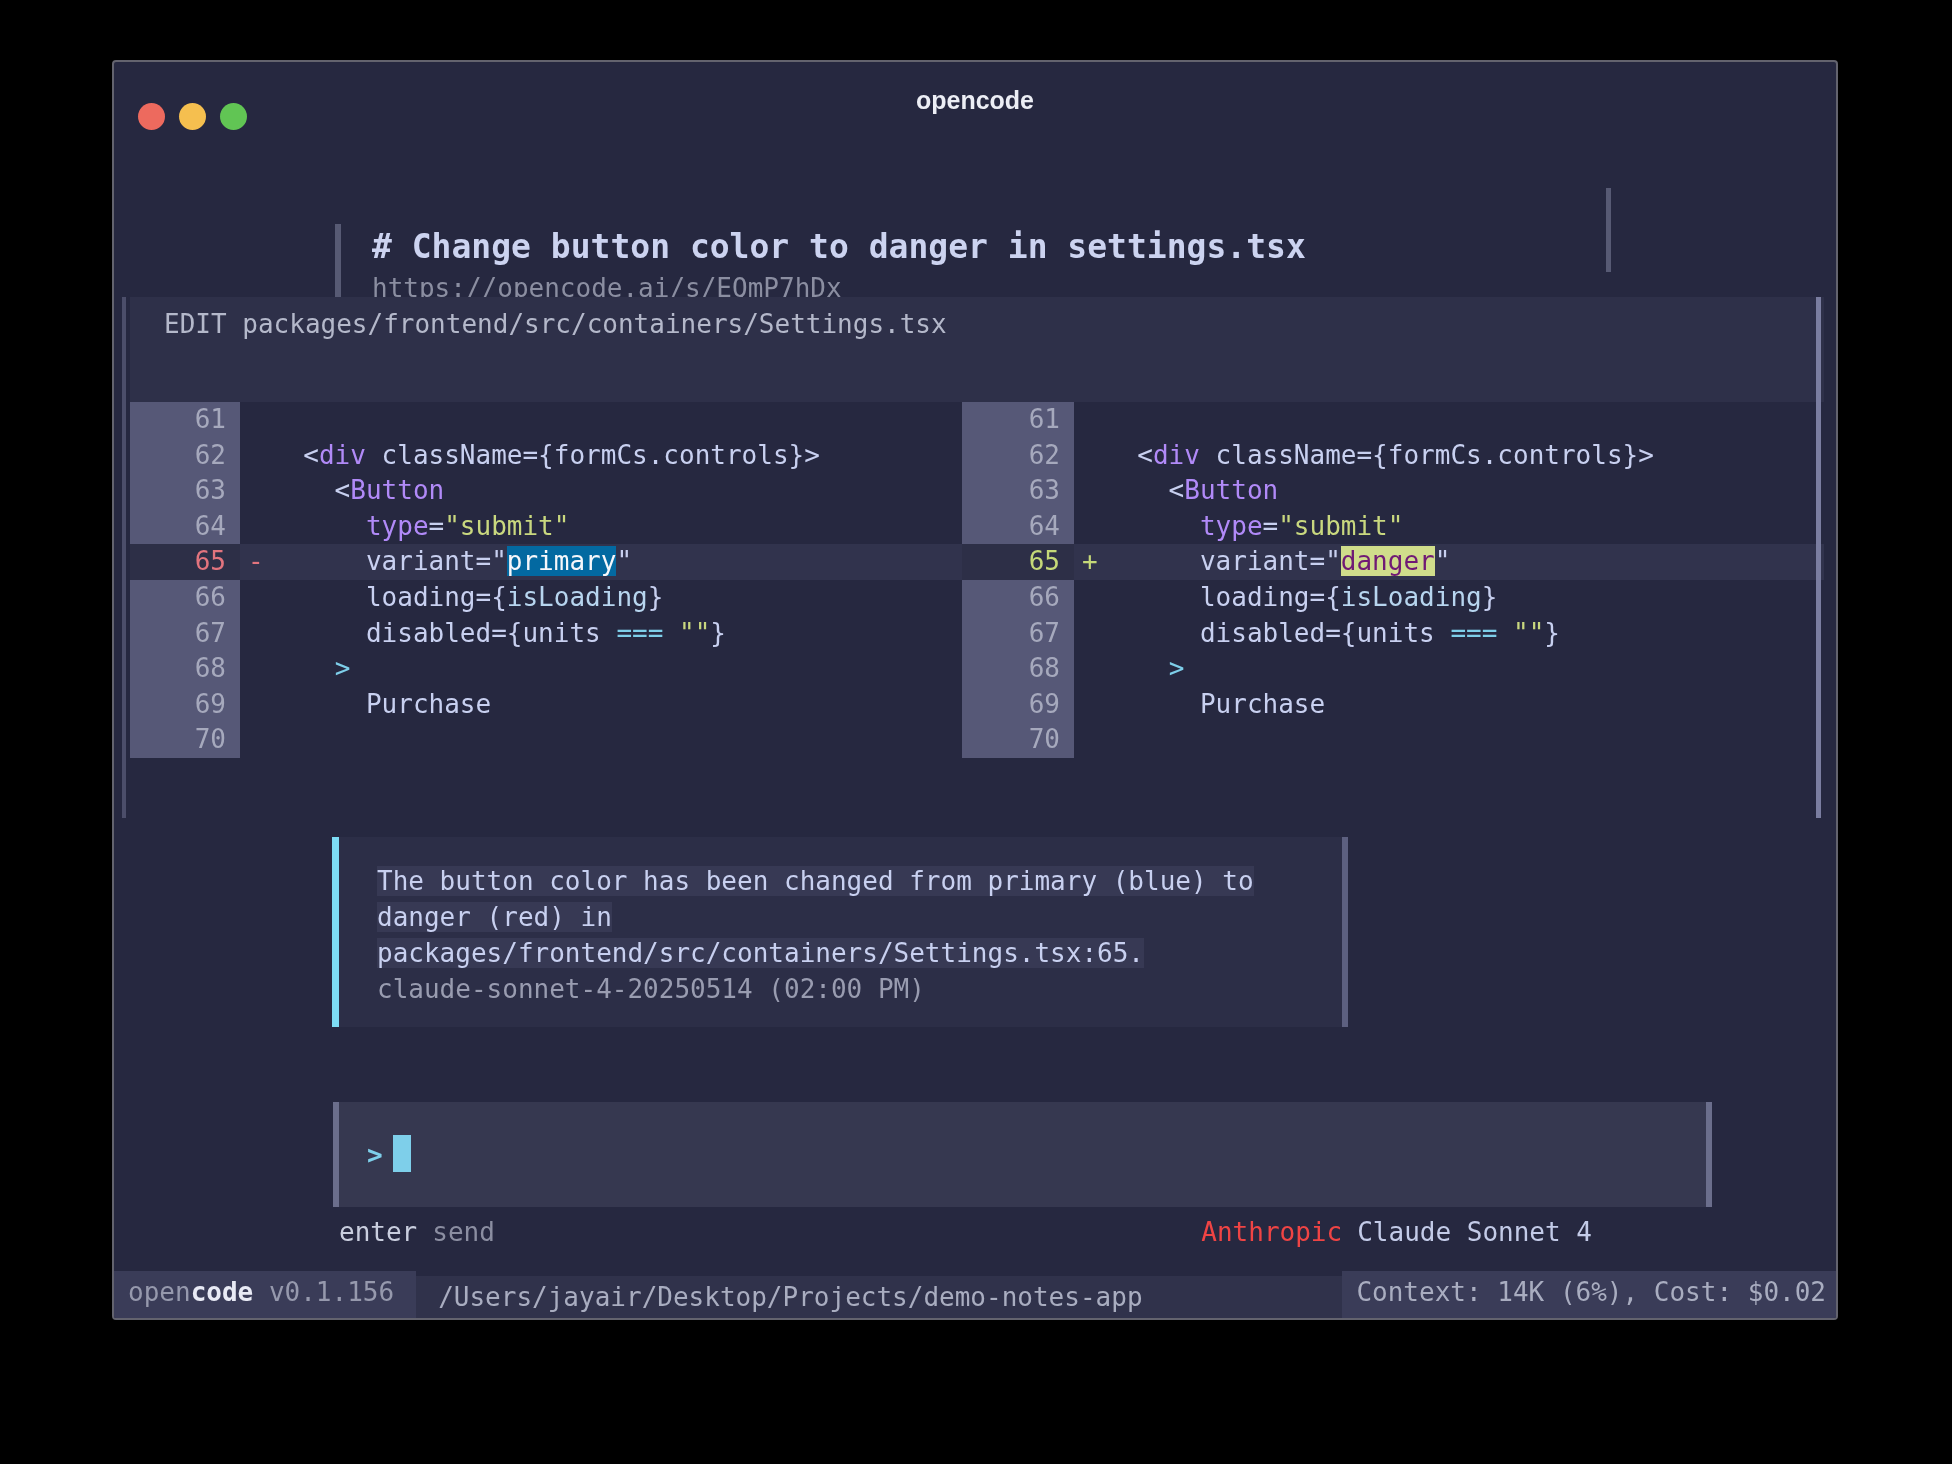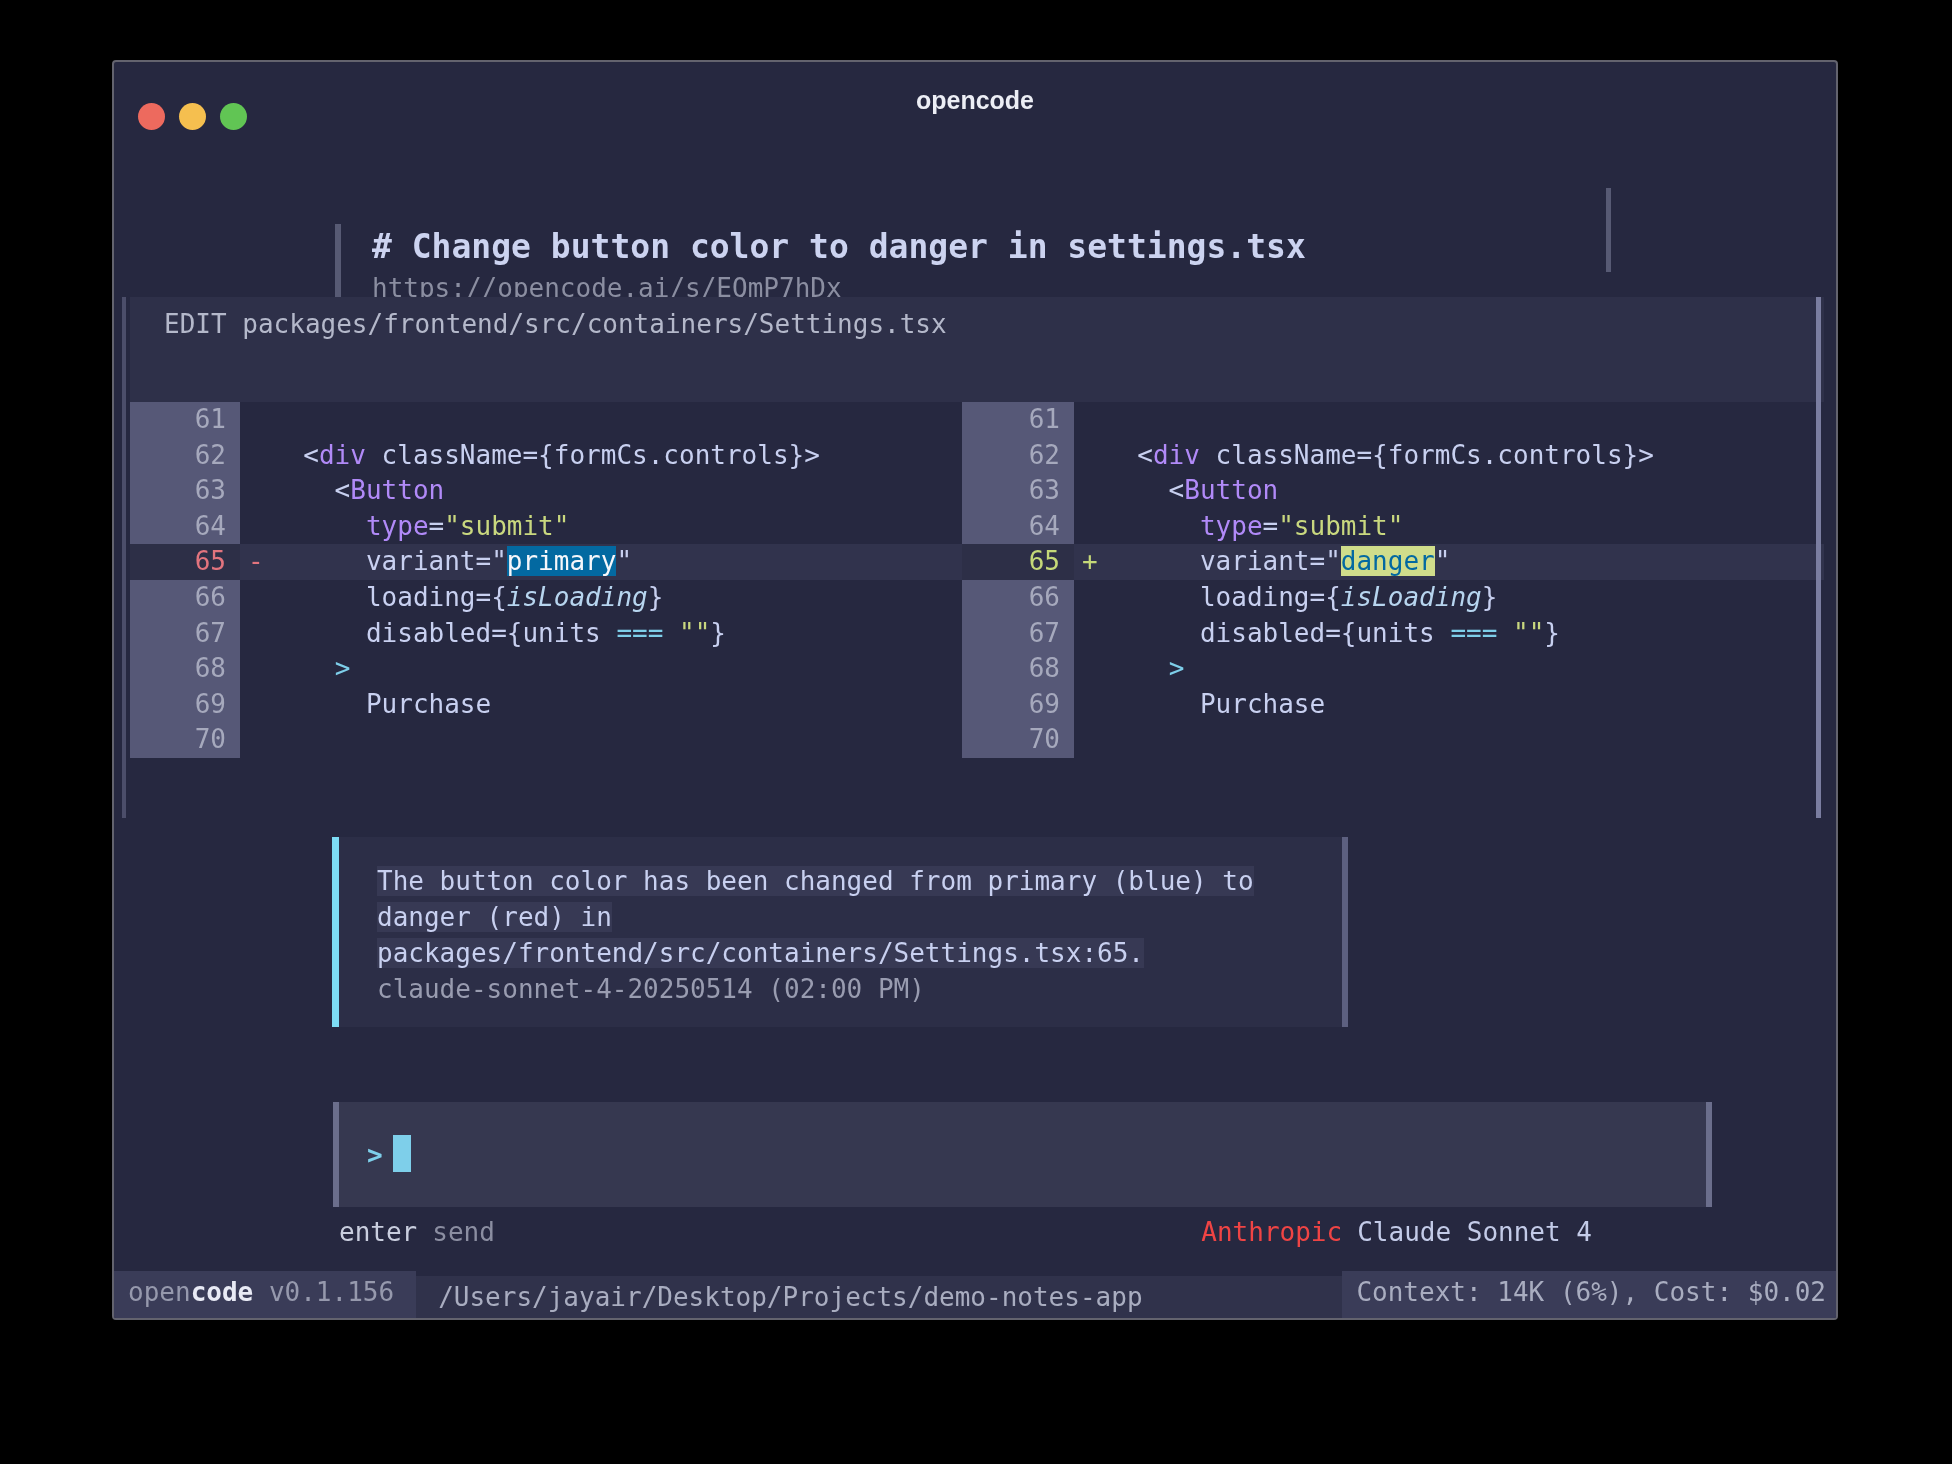--- a/index.html
+++ b/index.html
@@ -47,23 +47,23 @@
   .marker.del{color:#e2747e;}
   .marker.add{color:#c5d978;}
   .chg .code{background:#31334d;}
   .chg .gutter{background:#2d2f47;}
   .chg .gutter.gl{color:#e2747e;}
   .chg .gutter.gr{color:#c5d978;}
   .tok-pun{color:#c8d0f0;}
   .tok-tag{color:#b18af8;}
   .tok-str{color:#c9d87f;}
   .tok-op{color:#7ecfea;}
-  .tok-id{color:#b7d5ef;font-style:italic;}
+  .tok-id{color:#b7d5ef;}
   .tok-delhl{background:#0369a1;color:#f6f7fb;}
-  .tok-addhl{background:#d0dd8b;color:#0369a1;}
+  .tok-addhl{background:#d0dd8b;color:#701a75;}
 
   
   .asst-msg{position:absolute;left:218px;top:775px;width:1016px;height:190px;display:flex;}
   .asst-msg .cyanbar{width:7px;background:#7ddcf5;flex:none;}
   .asst-msg .box{flex:1;background:#2c2e47;box-sizing:border-box;padding:26px 0 0 38px;}
   .asst-msg .rbar{width:6px;background:#5d6080;flex:none;}
   .msg-line{line-height:36px;white-space:pre;}
   .msg-line .hl{background:#373954;}
   .msg-meta{line-height:36px;color:#999cb0;white-space:pre;}
 

